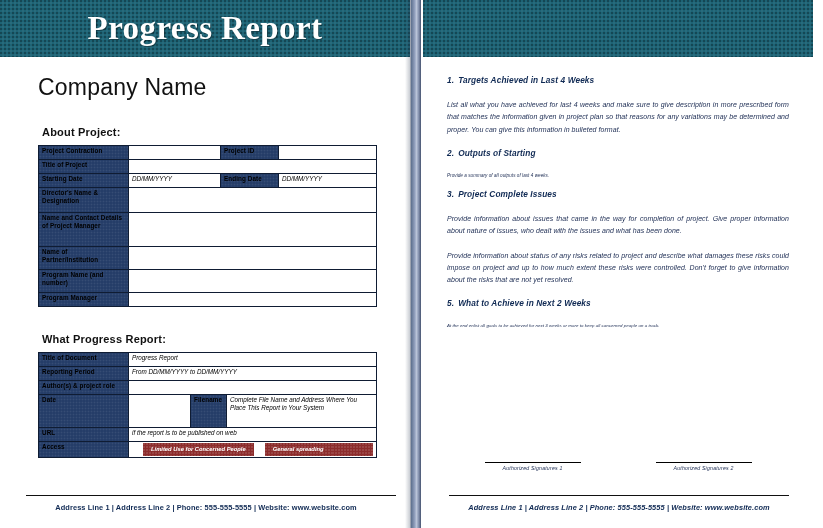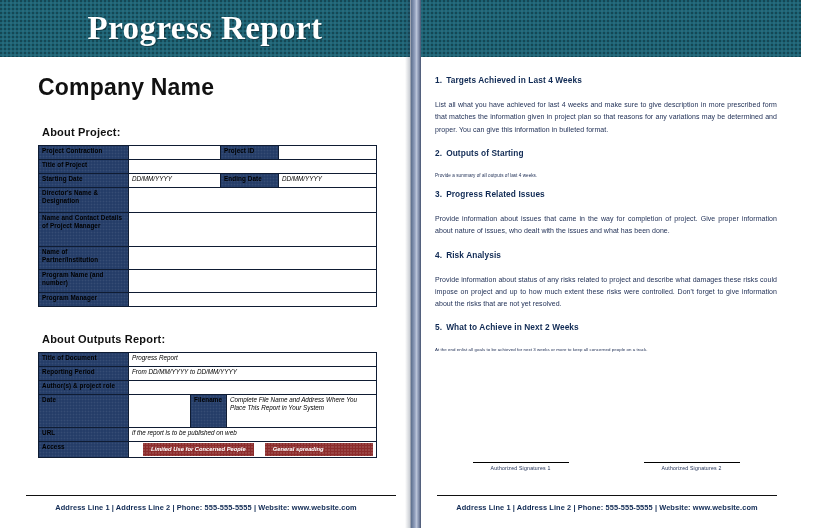--- a/index.html
+++ b/index.html
@@ -7,32 +7,33 @@
     width:823px;height:528px;
     background:#ffffff;
     font-family:"Liberation Sans", sans-serif;
     overflow:hidden;
     position:relative;
   }
   .sheet{
     position:absolute;inset:0;
     display:flex;
     background:#ffffff;
+    gap:12px;
   }
 
   
   .page{
     position:relative;
     background:#ffffff;
     height:528px;
     box-sizing:border-box;
     overflow:hidden;
   }
   .page-left{ width:411px; border-right:1px solid #c9ccd4;}
-  .page-right{ width:390px; }
+  .page-right{ width:390px;font-style:italic; }
 
   
   .gutter{
     position:absolute;
     left:411px;top:0;
     width:10px;height:528px;
     background:linear-gradient(to right,#5b6e8c 0%,#8f9dbb 35%,#b9c3d8 55%,#7d8aa8 80%,#46536e 100%);
     z-index:5;
   }
   .gutter-shadow{
@@ -63,21 +64,21 @@
     background:#1d6375;
     background-image:
       radial-gradient(circle at 1px 1px, rgba(0,0,0,.28) 1px, transparent 1.2px),
       radial-gradient(circle at 3px 3px, rgba(255,255,255,.05) 1px, transparent 1.2px);
     background-size:4px 4px,4px 4px;
   }
 
   
   .left-body{padding:0 30px;position:relative;height:440px;}
   .company-name{
-    font-size:23px;font-weight:bold;color:#111111;
+    font-size:23px;font-weight:normal;color:#111111;
     margin:17px 0 0 8px;letter-spacing:.2px;
   }
   .section-label{
     font-size:11px;font-weight:bold;color:#111111;
     margin:25px 0 7px 12px;letter-spacing:.2px;
   }
   .section-label.second{margin-top:26px;}
 
   
   table.frm{
@@ -222,21 +223,21 @@
               <td class="val" colspan="3"></td>
             </tr>
             <tr>
               <td class="hd">Program Manager</td>
               <td class="val" colspan="3"></td>
             </tr>
           </tbody>
         </table>
       </div>
 
-      <div class="section-label second">About Outputs Report:</div>
+      <div class="section-label second">What Progress Report:</div>
 
       <div class="tbl-wrap">
         <table class="frm">
           <colgroup>
             <col style="width:90px">
               <col style="width:62px">
               <col style="width:36px">
               <col style="width:150px">
           </colgroup>
           <tbody>
@@ -296,27 +297,24 @@
         <span class="num">1.</span><span>Targets Achieved in Last 4 Weeks</span>
       </h2>
       <p class="body">List all what you have achieved for last 4 weeks and make sure to give description in more prescribed form that matches the information given in project plan so that reasons for any variations may be determined and proper. You can give this information in bulleted format.</p>
 
       <h2 class="sec">
         <span class="num">2.</span><span>Outputs of Starting</span>
       </h2>
       <p class="tiny">Provide a summary of all outputs of last 4 weeks.</p>
 
       <h2 class="sec">
-        <span class="num">3.</span><span>Progress Related Issues</span>
+        <span class="num">3.</span><span>Project Complete Issues</span>
       </h2>
       <p class="body">Provide information about issues that came in the way for completion of project. Give proper information about nature of issues, who dealt with the issues and what has been done.</p>
 
-      <h2 class="sec">
-        <span class="num">4.</span><span>Risk Analysis</span>
-      </h2>
       <p class="body">Provide information about status of any risks related to project and describe what damages these risks could impose on project and up to how much extent these risks were controlled. Don't forget to give information about the risks that are not yet resolved.</p>
 
       <h2 class="sec">
         <span class="num">5.</span><span>What to Achieve in Next 2 Weeks</span>
       </h2>
       <p class="tiny wide">At the end enlist all goals to be achieved for next 3 weeks or more to keep all concerned people on a track.</p>
 
       <div class="sig-area">
         <div class="sig">
           <div class="sig-line"></div>

